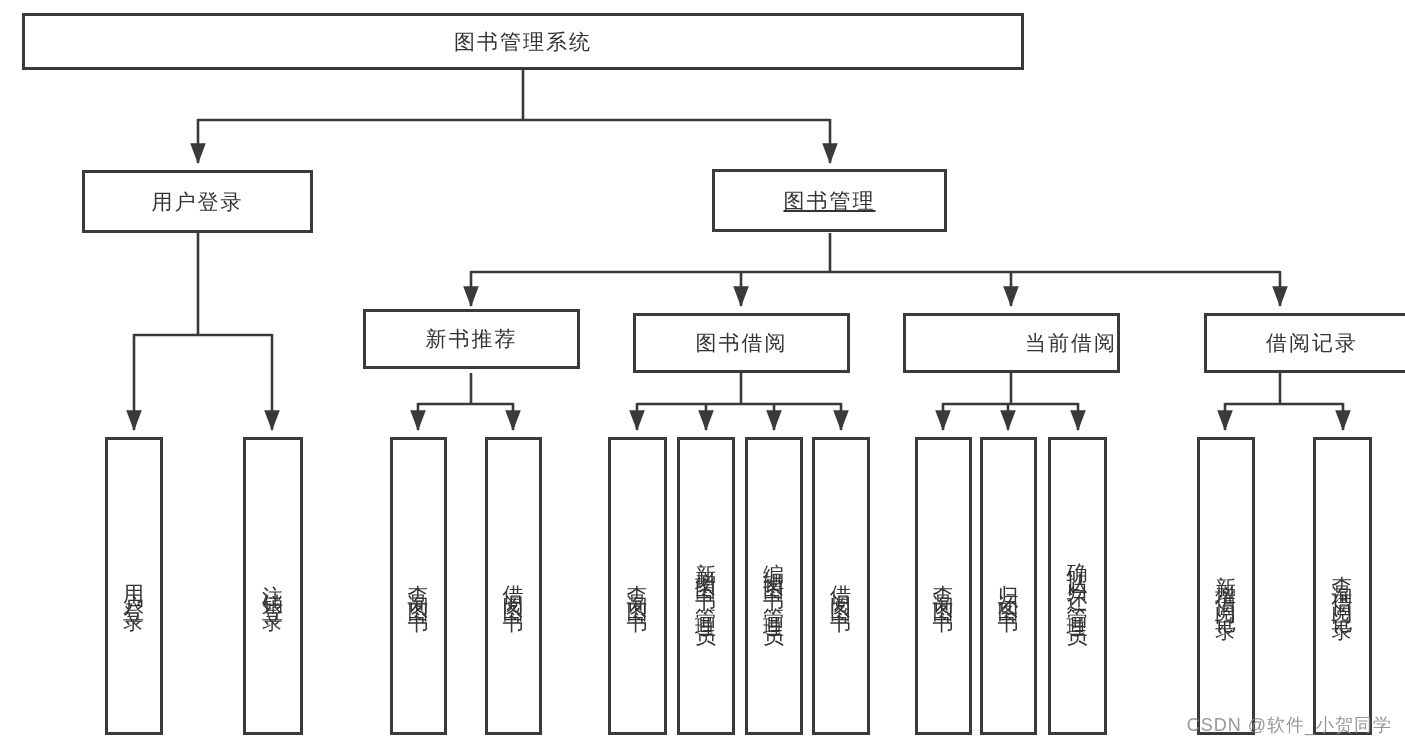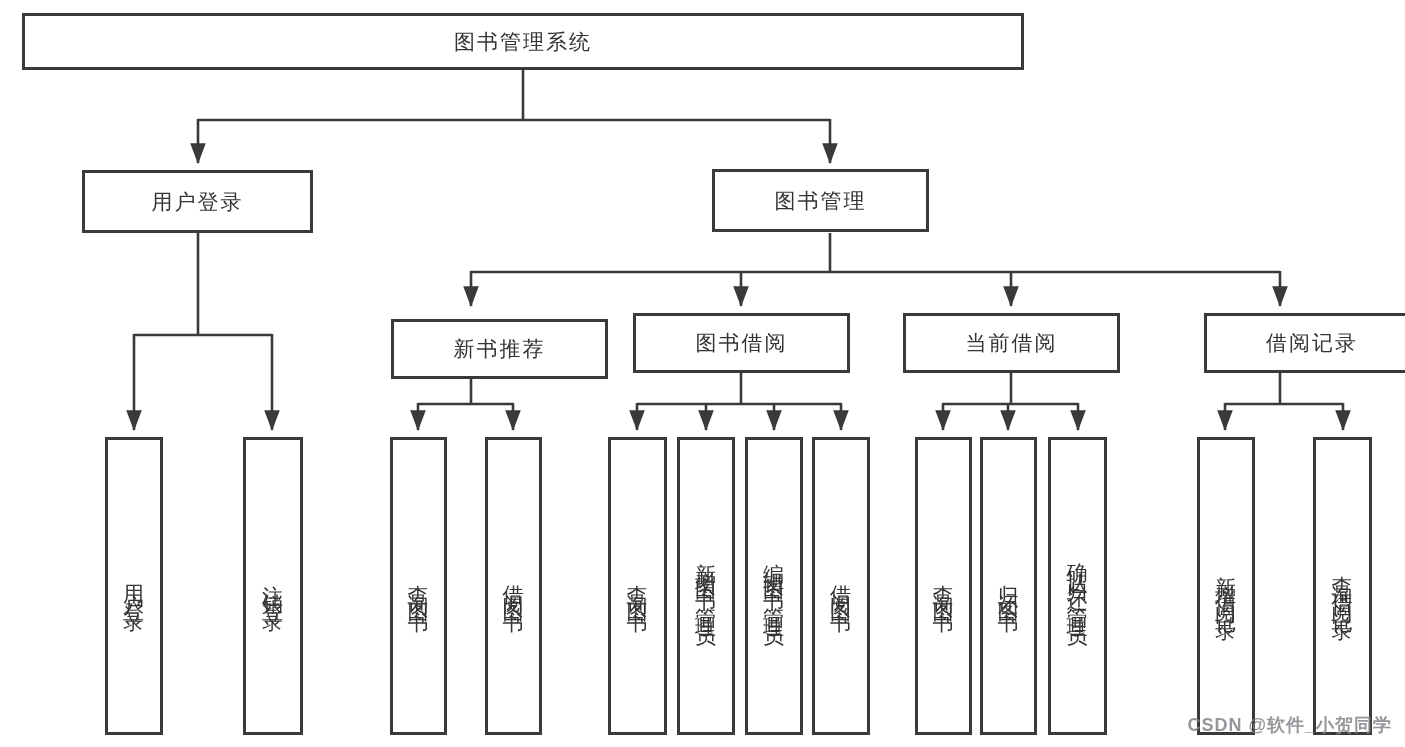--- a/index.html
+++ b/index.html
@@ -50,21 +50,20 @@
   }
   .watermark {
     position: absolute;
     top: 713px;
     right: 13px;
     font-size: 18px;
     letter-spacing: 1px;
     color: rgba(130, 133, 138, 0.85);
     z-index: 5;
     white-space: nowrap;
-    font-weight: bold;
   }
 </style>
 </head>
 <body>
 
 <div class="canvas">
 
   <svg class="edges" width="1405" height="747" viewBox="0 0 1405 747">
     <defs>
       <marker id="arrow" viewBox="0 0 8 6" refX="7.6" refY="3" markerWidth="8" markerHeight="6.6" orient="auto" markerUnits="strokeWidth">
@@ -108,31 +107,31 @@
     </g>
   </svg>
 
   <div class="box h-box" style="left:22px; top:13px; width:1002px; height:57px;">
     <span>图书管理系统</span>
   </div>
 
   <div class="box h-box" style="left:82px; top:170px; width:231px; height:63px;">
     <span>用户登录</span>
   </div>
-  <div class="box h-box" style="left:712px; top:169px; width:217px; height:63px;">
+  <div class="box h-box" style="left:712px; top:169px; width:235px; height:63px;text-decoration:underline;">
     <span>图书管理</span>
   </div>
 
-  <div class="box h-box" style="left:363px; top:319px; width:217px; height:60px;margin-left:28px;">
+  <div class="box h-box" style="left:363px; top:309px; width:217px; height:60px;">
     <span>新书推荐</span>
   </div>
   <div class="box h-box" style="left:633px; top:313px; width:217px; height:60px;justify-content:center;">
     <span>图书借阅</span>
   </div>
-  <div class="box h-box" style="left:903px; top:313px; width:217px; height:60px;">
+  <div class="box h-box" style="left:903px; top:313px; width:217px; height:60px;justify-content:flex-end;">
     <span>当前借阅</span>
   </div>
   <div class="box h-box" style="left:1172px; top:313px; width:216px; height:60px;margin-left:32px;">
     <span>借阅记录</span>
   </div>
 
   <div class="box v-box" style="left:105px; top:437px; width:58px; height:298px;">
     <span class="vtext">用户登录</span>
   </div>
   <div class="box v-box" style="left:243px; top:437px; width:60px; height:298px;">

